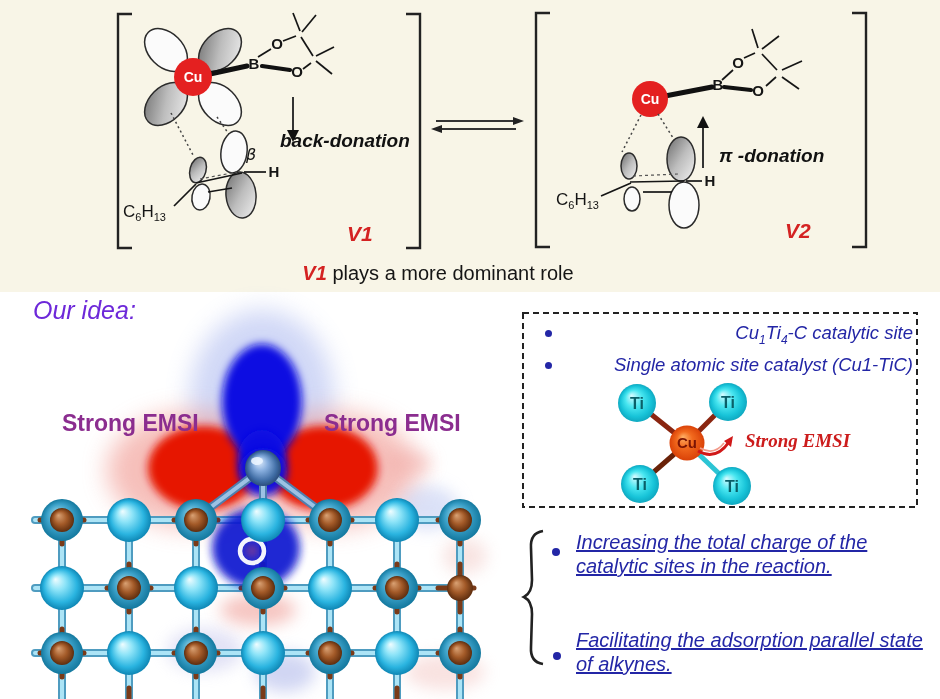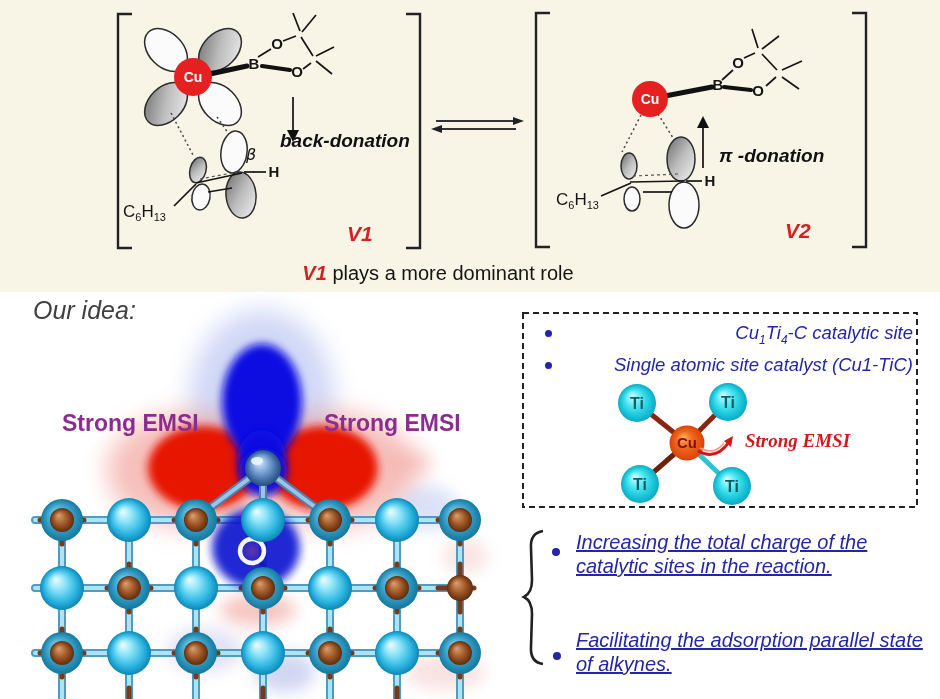--- a/index.html
+++ b/index.html
@@ -6,21 +6,21 @@
   .canvas{position:relative;width:940px;height:699px;overflow:hidden;background:#fff;
           font-family:"Liberation Sans",sans-serif;}
   svg.art{position:absolute;left:0;top:0;z-index:1;}
   .ov{position:absolute;z-index:2;white-space:nowrap;}
   .lbl-process{font-style:italic;font-weight:bold;font-size:19px;color:#111;}
   .v-label{font-style:italic;font-weight:bold;font-size:21px;color:#d42222;}
   .caption{left:0;top:262px;width:876px;text-align:center;font-size:20px;color:#151515;}
   .caption .hl{color:#d42222;font-weight:bold;font-style:italic;}
   .formula{font-size:17px;color:#151515;}
   .formula sub{font-size:11px;}
-  .heading-idea{font-style:italic;font-size:25px;color:#404040;}
+  .heading-idea{font-style:italic;font-size:25px;color:#6d28d9;}
   .emsi{font-weight:bold;font-size:23px;color:#8b2d8f;}
   .box-bullets{left:545px;top:322px;width:368px;display:flex;flex-direction:column;gap:3px;}
   .b-row{display:flex;gap:11px;align-items:flex-start;justify-content:space-between;}
   .dot{width:7px;height:7px;border-radius:50%;background:#2326a6;margin-top:8px;flex:0 0 7px;}
   .b-text{font-style:italic;font-size:18.5px;color:#2326a6;line-height:22px;white-space:nowrap;}
   .b-text sub{font-size:12px;}
   .emsi-red{font-family:"Liberation Serif",serif;font-style:italic;font-weight:bold;
             font-size:19px;color:#cc1c1c;}
   .benefit{font-style:italic;font-size:20px;color:#2326a6;line-height:24px;width:362px;white-space:normal;text-decoration:underline;}
   .bdot{width:8px;height:8px;border-radius:50%;background:#2326a6;}

